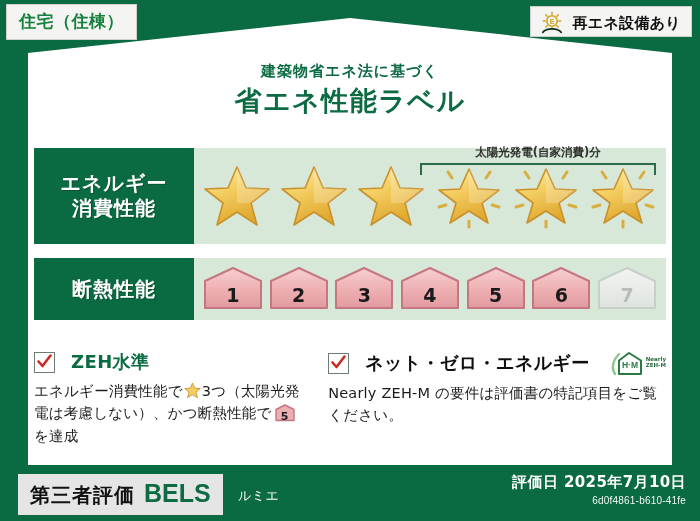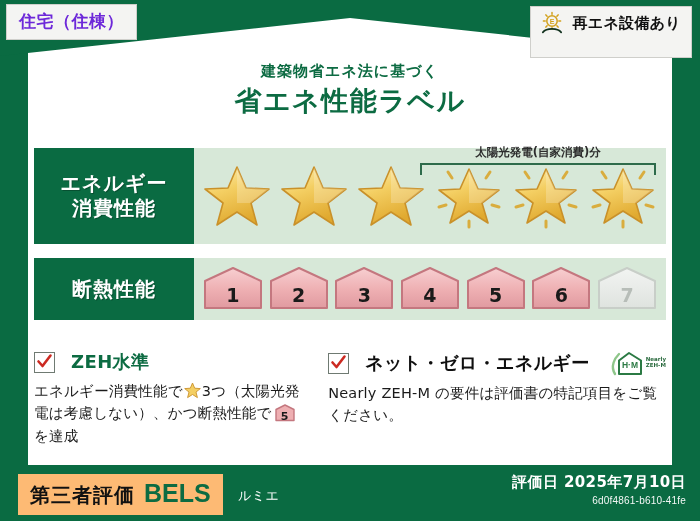--- a/index.html
+++ b/index.html
@@ -28,30 +28,30 @@
     position:absolute;left:0;top:0;width:700px;height:56px;
     background:#0a6b42;
     clip-path:polygon(0 0, 700px 0, 700px 56px, 350px 18px, 0 56px);
   }
   
   .tag-house{
     position:absolute;left:6px;top:4px;
     background:#f4f4f2;
     border:1px solid #cfcfcb;
     padding:5px 12px 6px 12px;
-    font-size:17px;font-weight:bold;color:#6d28d9;
+    font-size:17px;font-weight:bold;color:#15803d;
     letter-spacing:.5px;
     z-index:6;
   }
   
   .tag-renew{
     position:absolute;right:8px;top:6px;
     background:#f4f4f2;
     border:1px solid #cfcfcb;
-    padding:4px 10px 22px 8px;
+    padding:4px 10px 1px 8px;
     display:flex;align-items:center;gap:7px;
     z-index:6;
   }
   .tag-renew .txt{font-size:15px;font-weight:bold;color:#111;letter-spacing:.3px;}
   .sun-icon{width:26px;height:24px;display:block;}
   
   .head-wrap{
     position:absolute;left:0;right:0;top:62px;text-align:center;z-index:5;
   }
   .head-sub{
@@ -147,21 +147,21 @@
   }
   .zehm-logo{display:inline-flex;align-items:center;gap:2px;vertical-align:-7px;margin-left:4px;}
   .zehm-logo svg{display:block;}
   .zehm-txt{font-size:5.5px;line-height:1.05;color:#2b6b3f;font-weight:bold;text-align:left;}
   
   .footer{
     position:absolute;left:0;right:0;bottom:0;height:56px;z-index:6;
   }
   .bels-box{
     position:absolute;left:18px;top:9px;
-    background:#fdba74;
+    background:#e5e5e5;
     padding:5px 12px 6px 12px;
     display:flex;align-items:baseline;gap:9px;
   }
   .bels-jp{font-size:20px;font-weight:bold;color:#111;letter-spacing:1px;}
   .bels-en{font-size:25px;font-weight:bold;color:#0c6b42;letter-spacing:0px;font-family:"Liberation Sans",sans-serif;}
   .bels-brand{
     position:absolute;left:238px;top:22px;
     font-size:13px;color:#ffffff;font-weight:normal;letter-spacing:.5px;
   }
   .foot-right{

